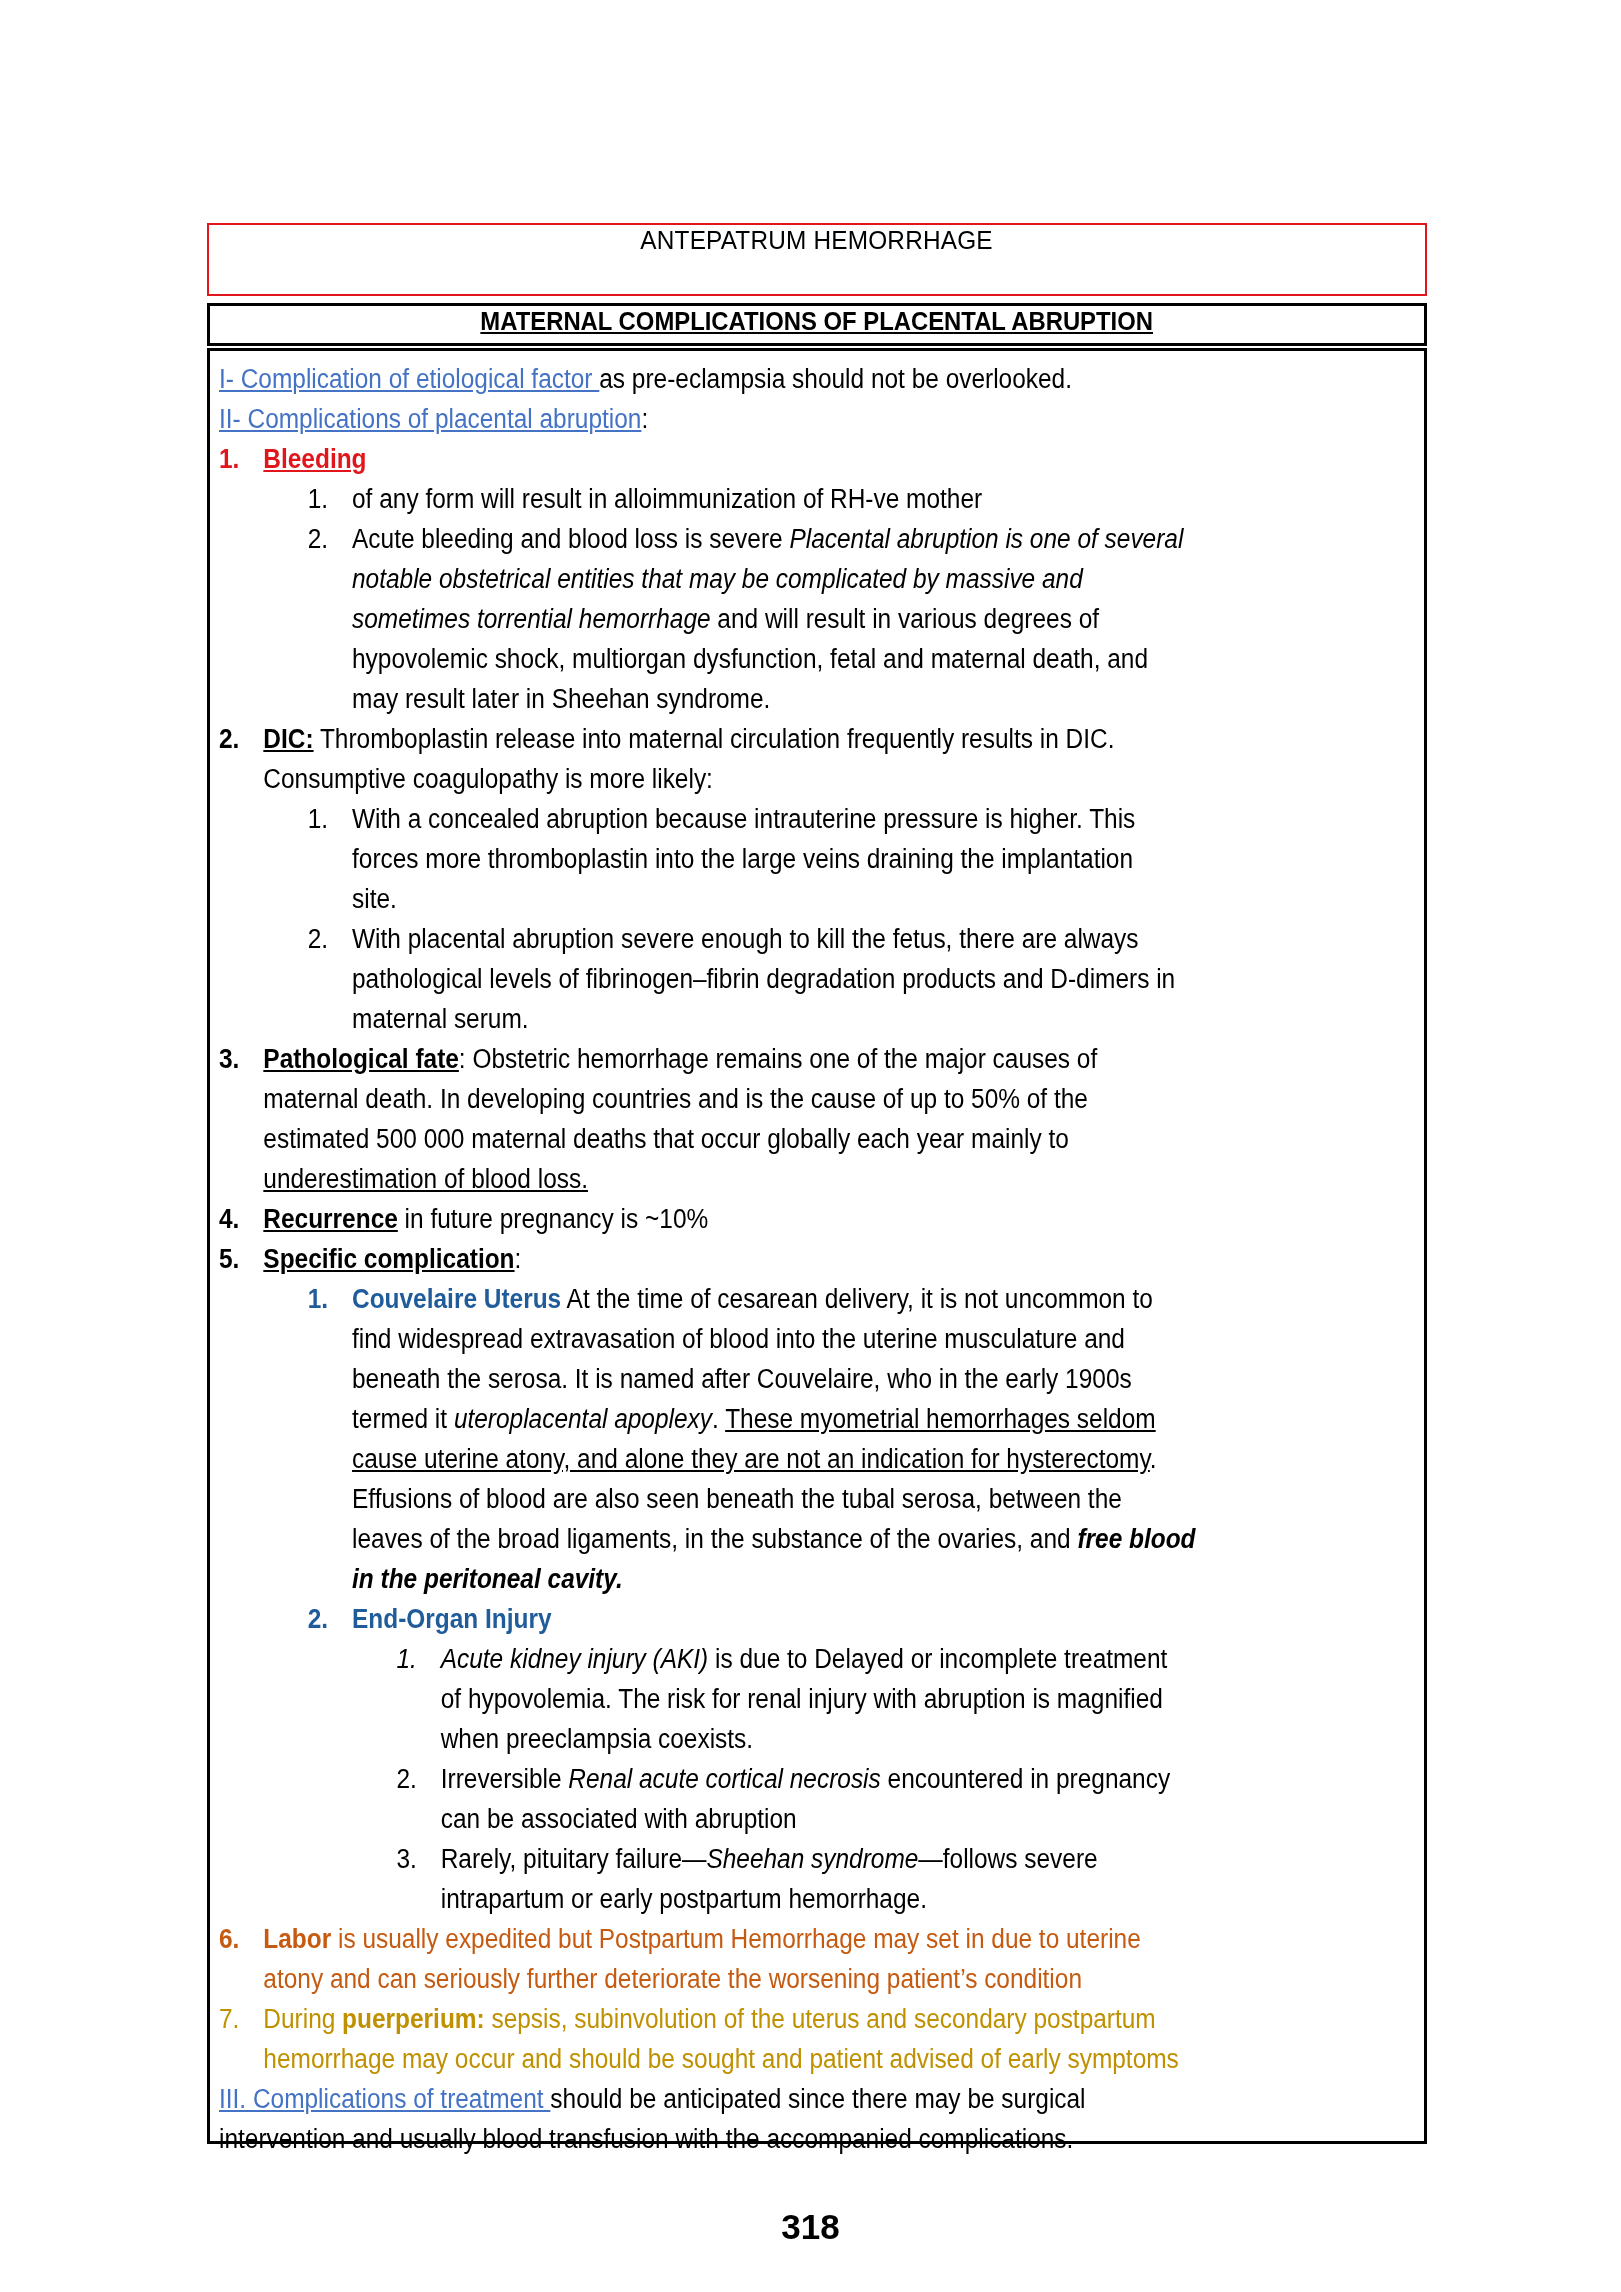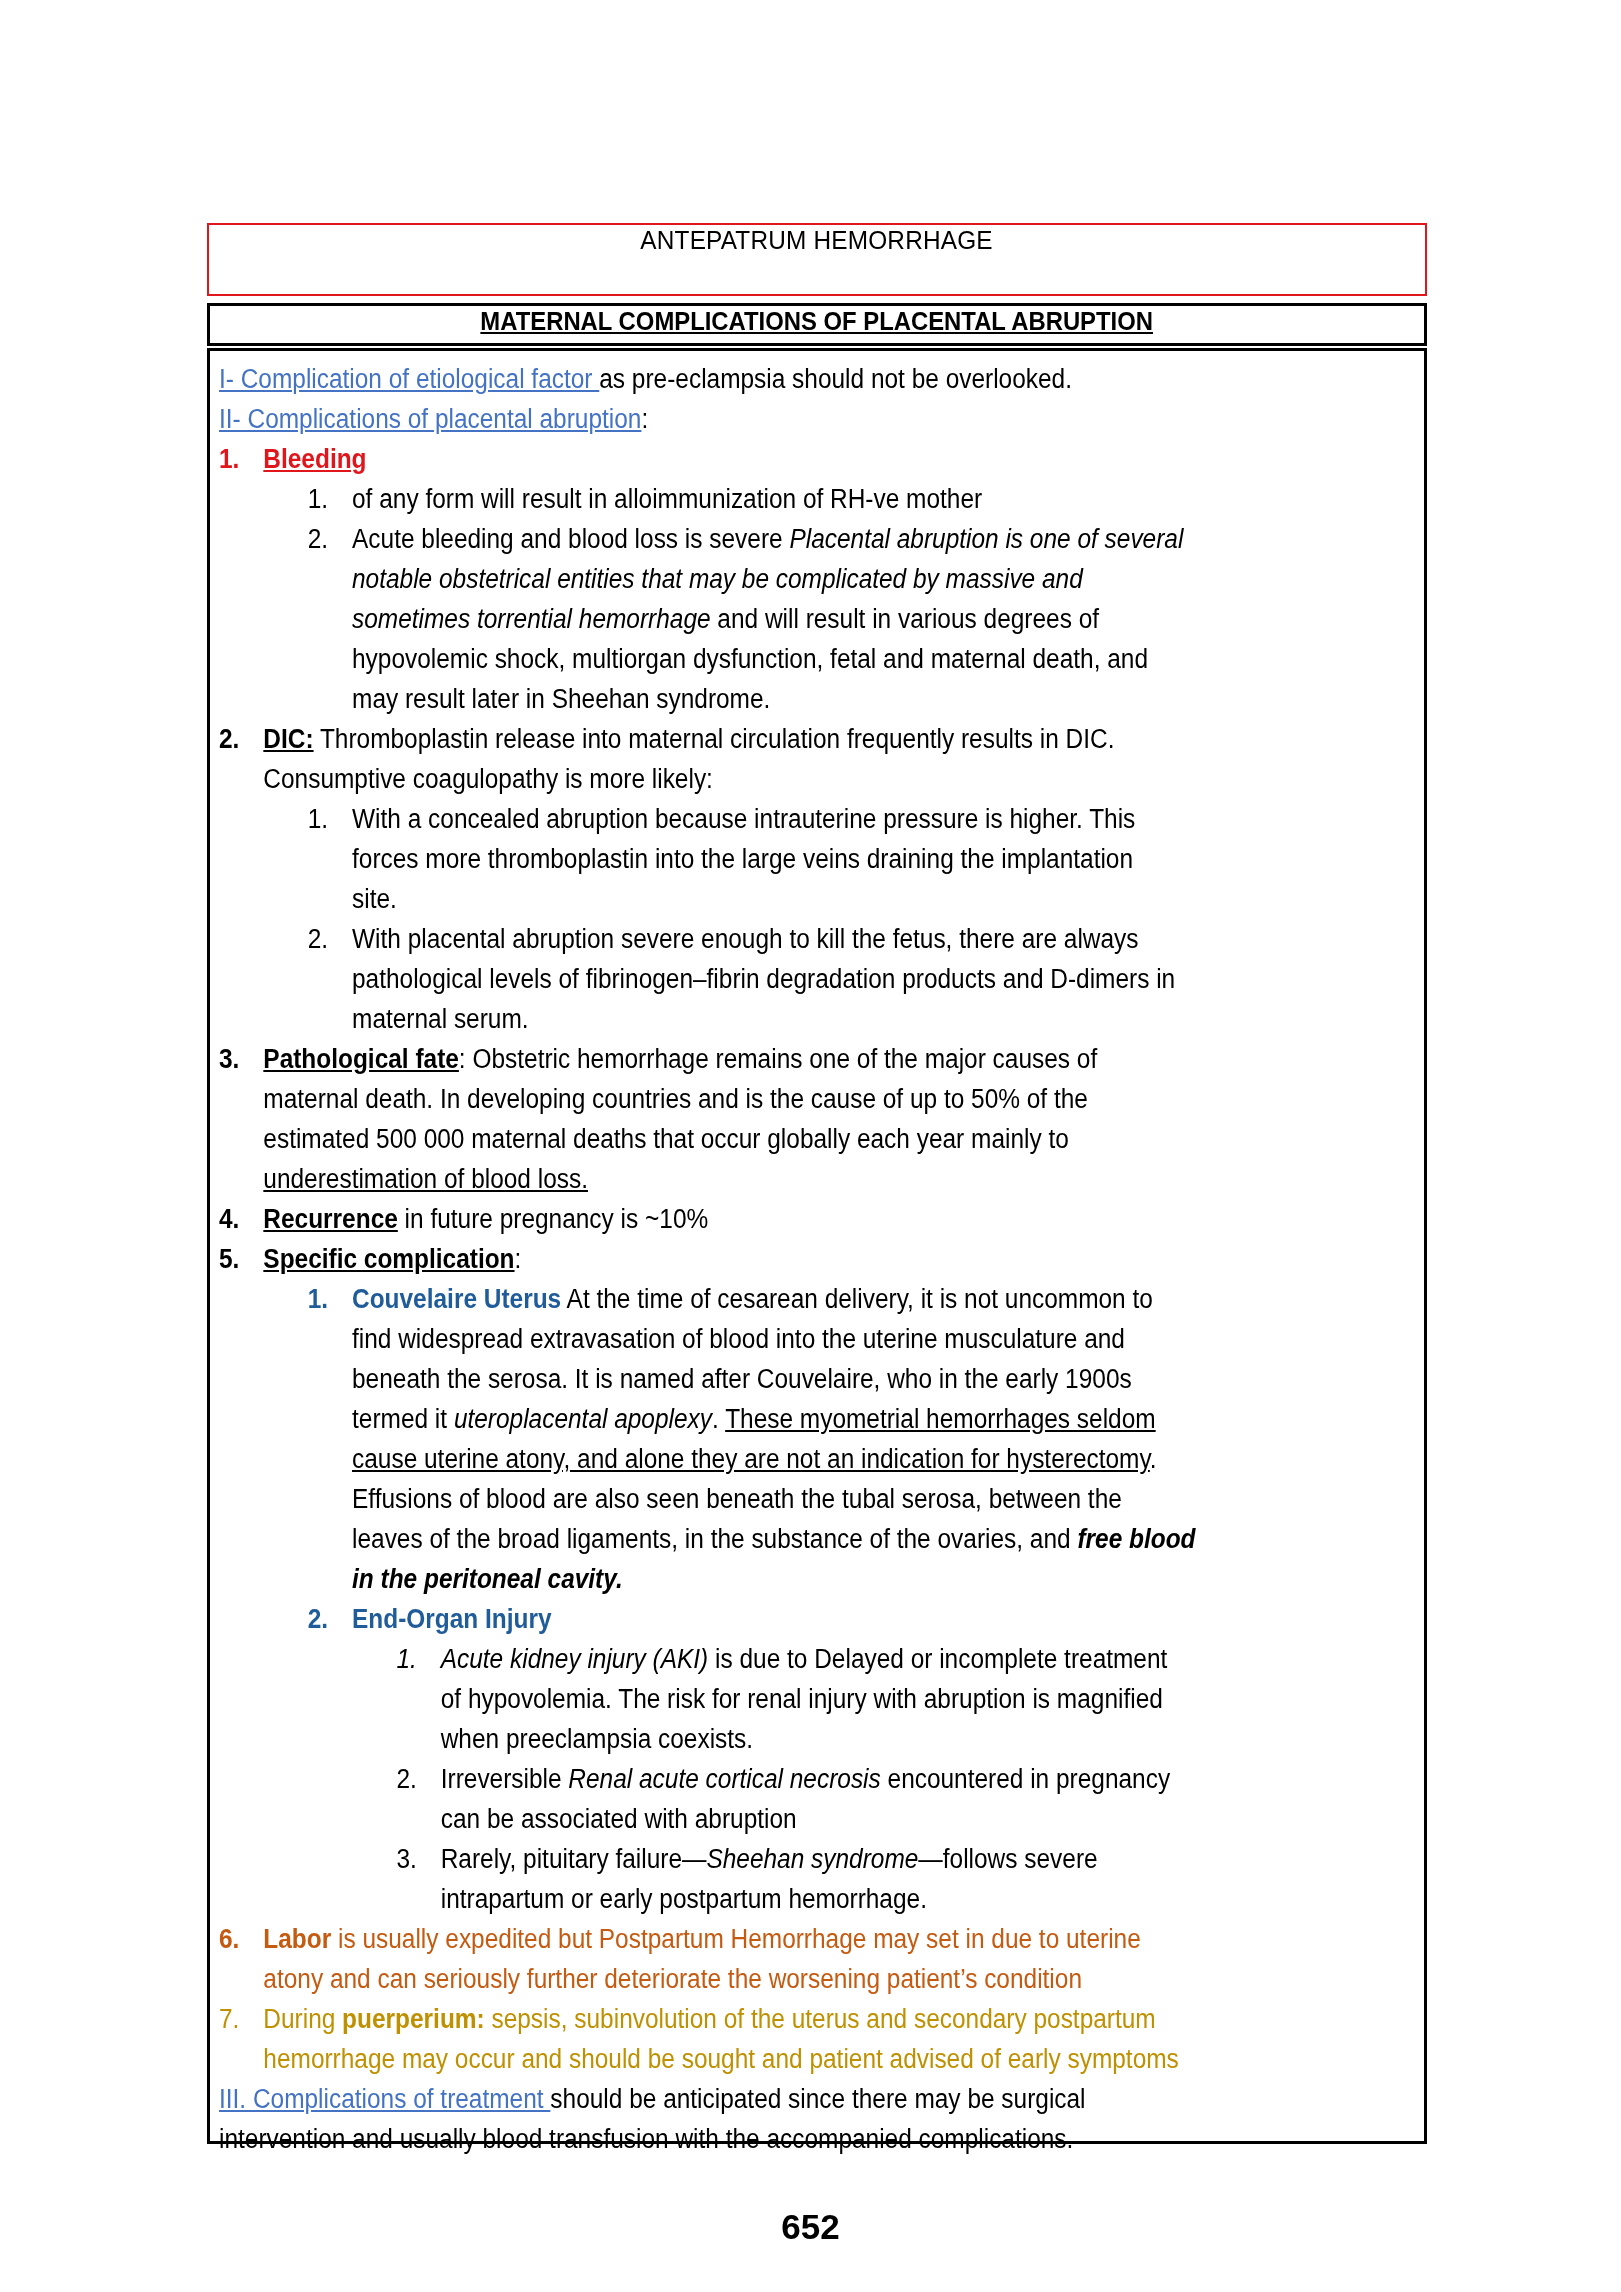--- a/index.html
+++ b/index.html
@@ -197,14 +197,14 @@
     <div class="line gold">
         <span class="txt1">hemorrhage may occur and should be sought and patient advised of early symptoms</span>
       </div>
 
     <div class="line"><span class="link">III. Complications of treatment </span><span>should be anticipated since there may be surgical</span></div>
     <div class="line"><span>intervention and usually blood transfusion with the accompanied complications.</span></div>
 
   </div>
 </div>
 
-<div class="page-num">652</div>
+<div class="page-num">318</div>
 
 
 </body></html>

